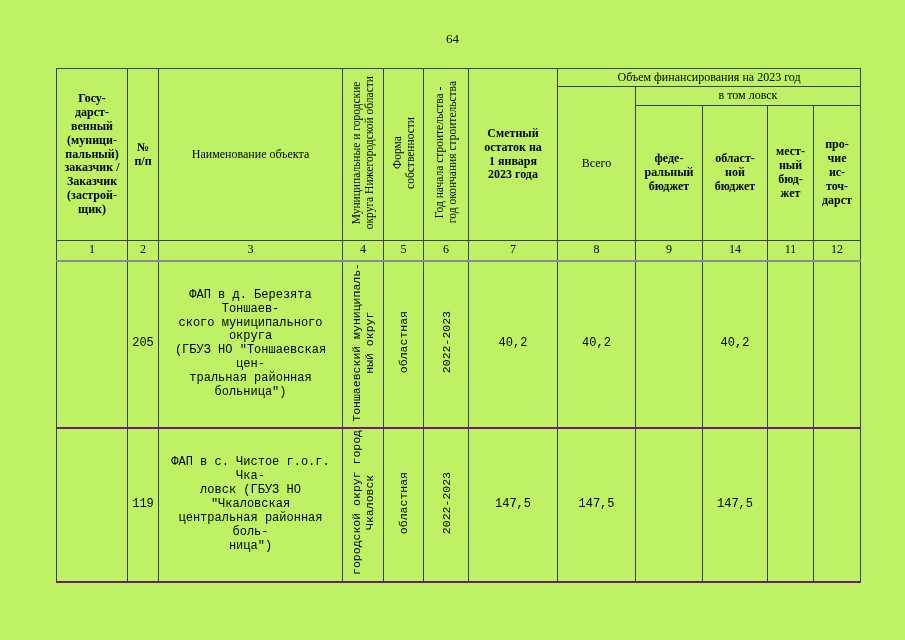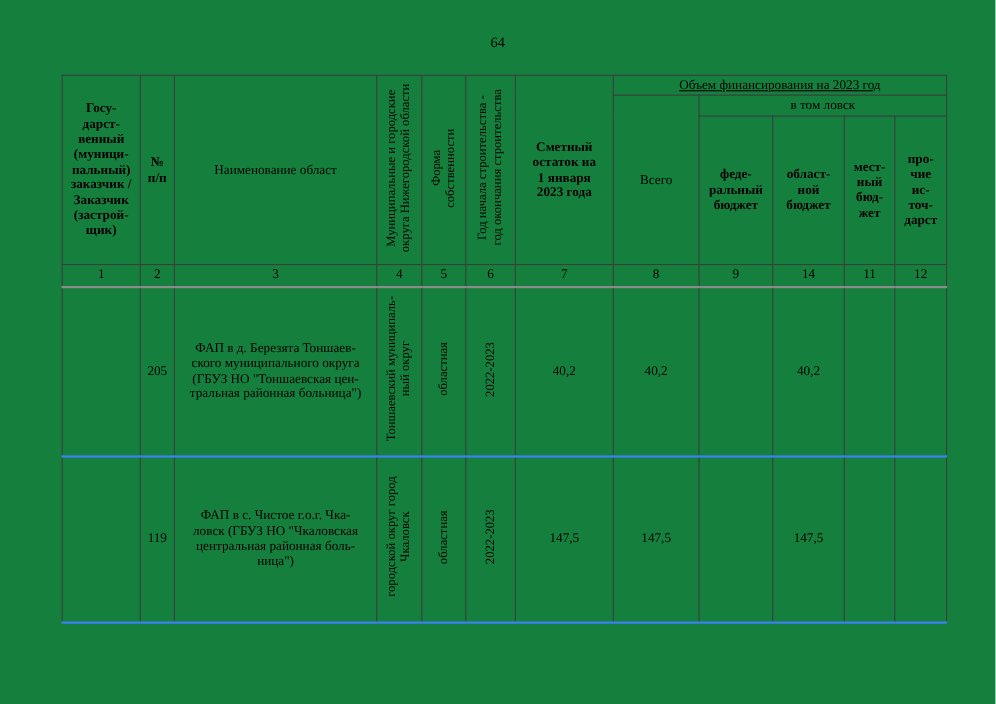--- a/index.html
+++ b/index.html
@@ -1,21 +1,21 @@
 <!DOCTYPE html>
 <html><head>
 <meta charset="utf-8">
 <style>
   * { box-sizing: border-box; }
   html, body { margin: 0; padding: 0; background: #ffffff; }
   .page {
     position: relative;
     width: 905px;
     height: 640px;
-    background: #15803d;
+    background: #bef264;
     font-family: "Liberation Serif", serif;
     color: #000000;
     overflow: hidden;
   }
   .pagenum {
     position: absolute;
     top: 31px;
     left: 0;
     right: 0;
     text-align: center;
@@ -40,34 +40,34 @@
   .pre { white-space: pre-line; font-weight: bold; }
   .rot {
     display: inline-block;
     writing-mode: vertical-rl;
     transform: rotate(180deg);
     white-space: pre-line;
     font-size: 11.5px;
     line-height: 13px;
     text-align: center;
   }
-  td.ftitle { font-size: 13px; text-decoration: underline; }
+  td.ftitle { font-size: 13px; }
   td.objname {
     text-align: left;
     padding: 2px 4px;
     font-size: 13px;
     white-space: pre-line;
   }
   td.val { font-size: 13px; }
   tr.hr1 { height: 18px; }
   tr.hr2 { height: 19px; }
   tr.hr3 { height: 135px; }
   tr.num-row { height: 20px; }
   tr.num-row td { font-size: 12px; border-bottom: 2px solid #8c8c8c; }
-  tr.data-row td { border-bottom: 2px solid #3b82f6; }
+  tr.data-row td { border-bottom: 2px solid #701a75; font-family: Liberation Mono, monospace; }
   tr.row-a { height: 154px; }
   tr.row-b { height: 151px; }
 </style>
 </head>
 <body>
 
 <div class="page">
   <div class="pagenum">64</div>
 
   <table class="fin">
@@ -91,21 +91,21 @@
 дарст-
 венный
 (муници-
 пальный)
 заказчик /
 Заказчик
 (застрой-
 щик)</td>
         <td rowspan="3" class="pre">№
 п/п</td>
-        <td rowspan="3">Наименование област</td>
+        <td rowspan="3">Наименование объекта</td>
         <td rowspan="3"><div class="rot">Муниципальные и городские
 округа Нижегородской области</div></td>
         <td rowspan="3"><div class="rot">Форма
 собственности</div></td>
         <td rowspan="3"><div class="rot">Год начала строительства -
 год окончания строительства</div></td>
         <td rowspan="3" class="pre">Сметный
 остаток на
 1 января
 2023 года</td>

